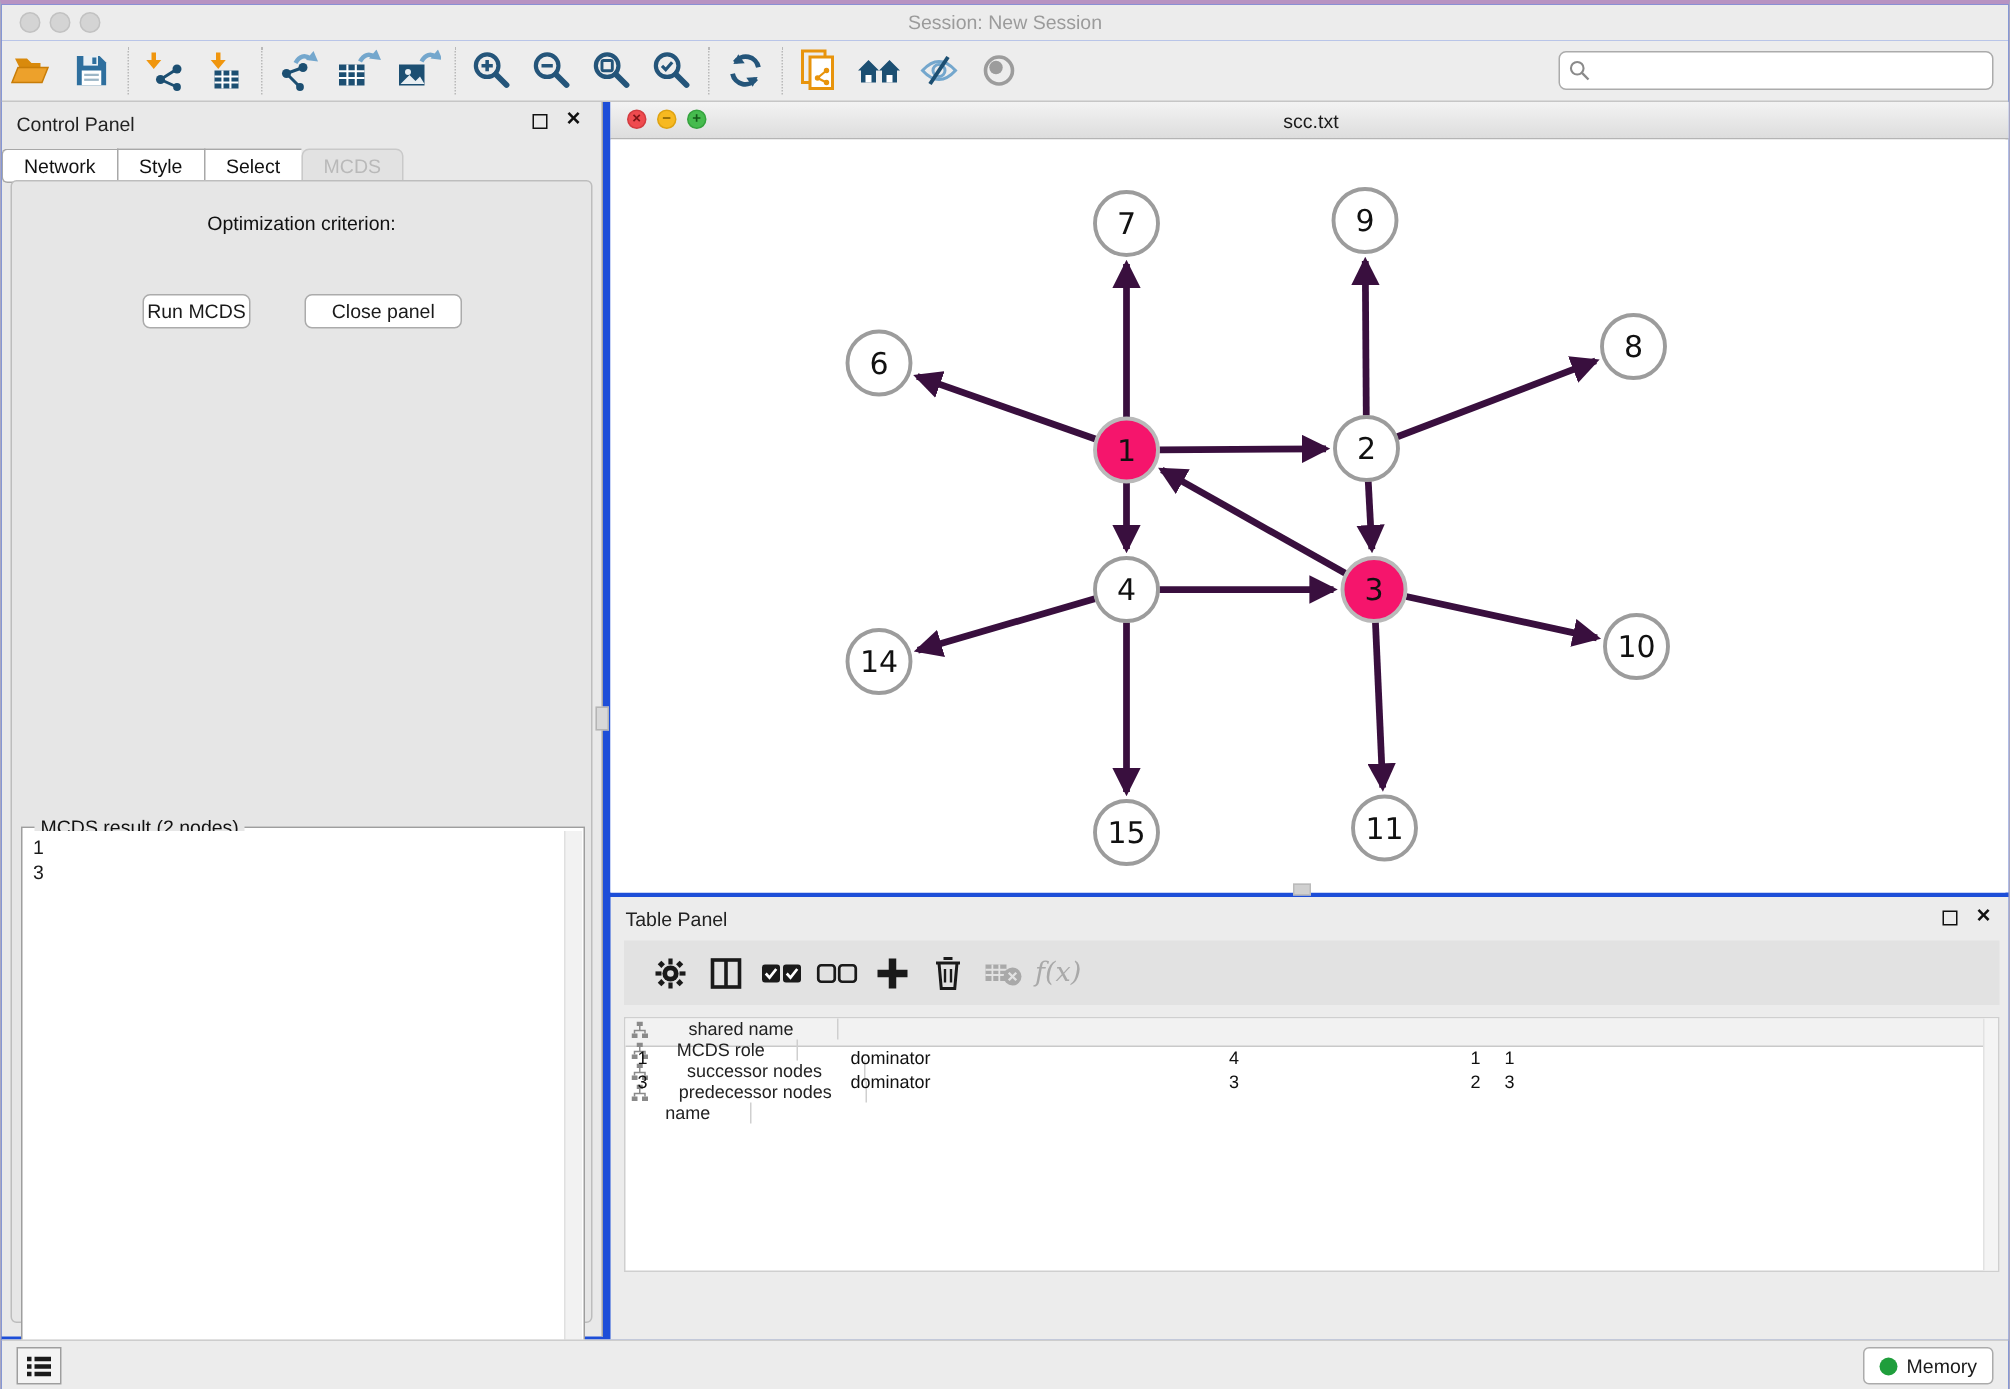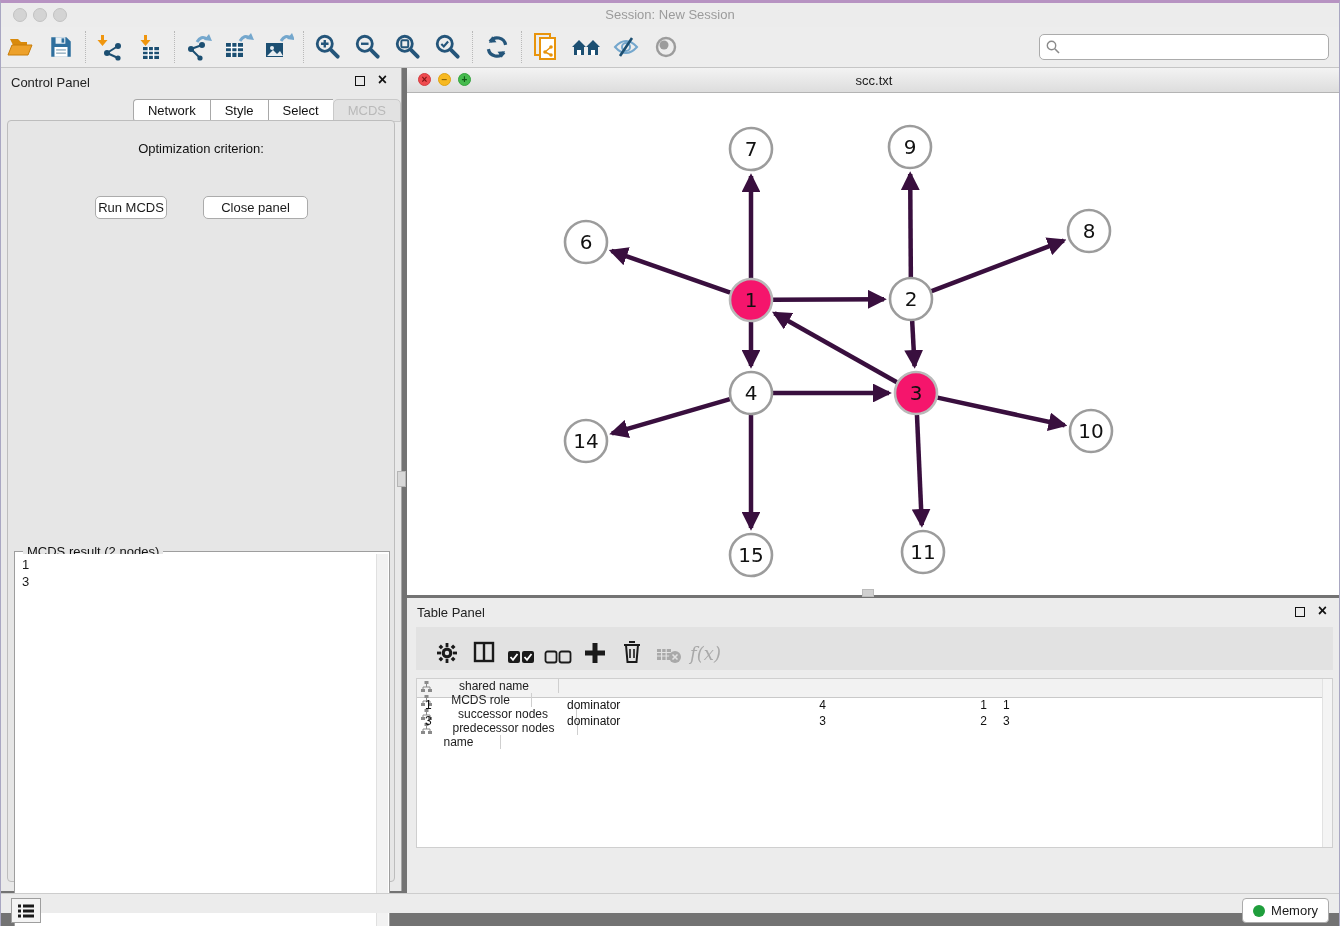--- a/index.html
+++ b/index.html
@@ -1,38 +1,38 @@
 <!DOCTYPE html>
 <html><head>
 <meta charset="utf-8">
 <style>
   * { margin:0; padding:0; box-sizing:border-box; }
   html,body { width:1340px; height:926px; background:#dcdcdc; }
   body { font-family:"Liberation Sans", sans-serif; font-size:13px; color:#1a1a1a; }
-  #app { position:relative; width:1340px; height:926px; background:#737373; border-top:3px solid #b793c2; border-left:1px solid #a9a7c2; border-right:1px solid #a9a7c2; overflow:hidden; }
+  #app { position:relative; width:1340px; height:926px; background:#1d4ed8; border-top:3px solid #b793c2; border-left:1px solid #a9a7c2; border-right:1px solid #a9a7c2; overflow:hidden; }
 
   
   .titlebar { position:absolute; left:0; top:0; width:100%; height:24px; background:#ececec; }
   .traffic { position:absolute; top:5px; width:14px; height:14px; border-radius:50%; background:#d4d4d4; border:1px solid #c2c2c2; }
   .win-title { position:absolute; top:4px; left:0; width:100%; text-align:center; color:#9b9b9b; font-size:13px; }
 
   
   .toolbar { position:absolute; left:0; top:24px; width:100%; height:41px; background:#ededed; border-bottom:1px solid #c6c6c6; display:flex; align-items:center; }
   .tb-icon { width:40px; height:34px; display:flex; align-items:center; justify-content:center; cursor:default; }
   .tb-sep { width:1px; height:32px; margin:0 4px; border-left:1px dotted #b9b9b9; }
   .searchbox { position:absolute; right:10px; top:7px; width:290px; height:26px; background:#fff; border:1px solid #ababab; border-radius:5px; display:flex; align-items:center; padding:0 6px; }
   .searchbox input { border:none; outline:none; flex:1; font-size:13px; margin-left:5px; font-family:"Liberation Sans",sans-serif; background:transparent; }
 
   
   .control-panel { position:absolute; left:0; top:65px; width:401px; height:823px; background:#e9e9e9; border-right:1px solid #a5a5a5; }
   .cp-header { position:absolute; left:0; top:0; width:100%; height:28px; }
   .panel-title { position:absolute; left:10px; top:7px; font-size:13px; color:#222; }
   .float-box { position:absolute; top:8px; width:10px; height:10px; border:1.5px solid #111; }
   .close-x { position:absolute; top:4px; font-size:16px; font-weight:bold; color:#111; line-height:16px; }
-  .cp-tabs { position:absolute; left:0; top:31px; width:100%; display:flex; justify-content:flex-end; }
+  .cp-tabs { position:absolute; left:0; top:31px; width:100%; display:flex; justify-content:flex-start; }
   .cp-tab { padding:3px 14px; font-size:13px; background:#fff; border:1px solid #a8a8a8; border-right:none; color:#111; }
   .cp-tab:first-child { border-radius:4px 0 0 4px; }
   .cp-tab:last-child { border-right:1px solid #c9c9c9; }
   .cp-tab.active { background:#e2e2e2; color:#b9b9b9; border-color:#c9c9c9; border-radius:5px 5px 0 0; border-right:1px solid #c9c9c9; }
   .cp-body { position:absolute; left:6px; top:52px; width:388px; height:762px; background:#e6e6e6; border:1px solid #bdbdbd; border-radius:4px; }
   .opt-label { position:absolute; left:0; top:20px; width:100%; text-align:center; font-size:13px; color:#111; }
   .criterion { position:absolute; left:38px; top:42px; width:310px; height:23px; background:#fff; border:1px solid #ababab; border-radius:5px; display:flex; align-items:center; padding:0 8px; font-size:13px; }
   .criterion .stepper { margin-left:auto; display:flex; flex-direction:column; gap:1px; }
   .cp-btn { position:absolute; top:75px; height:23px; background:#fff; border:1px solid #ababab; border-radius:5px; font-size:13px; text-align:center; line-height:21px; }
   .mcds-result { position:absolute; left:6px; top:430px; width:376px; height:380px; border:1px solid #9e9e9e; background:#fff; }
@@ -45,37 +45,37 @@
   .net-titlebar { position:absolute; left:0; top:0; width:100%; height:25px; background:linear-gradient(#f3f3f3,#dddddd); border-bottom:1px solid #b4b4b4; }
   .net-traffic { position:absolute; top:5px; width:13px; height:13px; border-radius:50%; font-size:10px; font-weight:bold; text-align:center; line-height:12px; }
   .net-title { position:absolute; top:5px; left:0; width:100%; text-align:center; font-size:13px; color:#1a1a1a; }
   .net-canvas { position:absolute; left:0; top:25px; width:930px; height:502px; background:#fff; }
   .grip-h { position:absolute; left:455px; bottom:-2px; width:12px; height:8px; background:#d0d0d0; border:1px solid #bbb; }
   .grip-v { position:absolute; left:396px; top:468px; width:9px; height:16px; background:#d8d8d8; border:1px solid #b5b5b5; z-index:5; }
 
   
   .table-panel { position:absolute; left:406px; top:595px; width:934px; height:295px; background:#ececec; }
   .tp-toolbar { position:absolute; left:9px; top:29px; width:917px; height:43px; background:#e2e2e2; display:flex; align-items:center; padding-left:12px; }
-  .tp-icon { width:37px; height:30px; display:flex; align-items:flex-end; justify-content:center; }
+  .tp-icon { width:37px; height:30px; display:flex; align-items:center; justify-content:center; }
   .fx { font-family:"DejaVu Serif", serif; font-style:italic; font-size:18px; color:#a9a9a9; }
   .tbl { position:absolute; left:9px; top:80px; width:917px; height:170px; background:#fff; border:1px solid #cfcfcf; }
   .tbl-header { display:flex; height:19px; background:#f2f2f2; border-bottom:1px solid #c9c9c9;flex-direction:column; }
   .th { display:flex; align-items:center; border-right:1px solid #cfcfcf; font-size:12px; color:#222; padding:0 4px; }
   .th span { flex:1; text-align:center; }
   .tbl-row { display:flex; height:16px; font-size:12px; color:#111; }
   .td { padding:0 8px; overflow:hidden; white-space:nowrap; }
   .tbl-scroll { position:absolute; right:0; top:0; width:10px; height:100%; background:#f4f4f4; border-left:1px solid #e2e2e2; }
   .tp-tabs { position:absolute; left:0; bottom:8px; width:100%; display:flex; justify-content:center; }
   .tp-tab { padding:3px 14px; font-size:13px; font-weight:bold; background:#fff; border:1px solid #a8a8a8; border-right:none; color:#111; }
   .tp-tab:first-child { border-radius:4px 0 0 4px; }
   .tp-tab:last-child { border-radius:0 4px 4px 0; border-right:1px solid #a8a8a8; }
   .tp-tab.active { background:#d6d6d6; color:#b2b2b2; border-color:#b5b5b5; }
 
   
-  .statusbar { position:absolute; left:0; top:890px; width:100%; height:20px; background:#ececec; border-top:1px solid #cdcdcd; }
+  .statusbar { position:absolute; left:0; top:890px; width:100%; height:33px; background:#ececec; border-top:1px solid #cdcdcd; }
   .status-left-btn { position:absolute; left:10px; top:4px; width:30px; height:25px; background:#f4f4f4; border:1px solid #9e9e9e; display:flex; align-items:center; justify-content:center; }
   .memory-btn { position:absolute; right:10px; top:4px; height:25px; background:#fff; border:1px solid #ababab; border-radius:4px; display:flex; align-items:center; padding:0 10px; font-size:13px; gap:6px; }
   .mem-dot { width:12px; height:12px; border-radius:50%; background:#1f9e3c; }
   .attr-icon { margin-right:2px; flex-shrink:0; }
 </style>
 </head>
 <body>
 
 <div id="app">
 

